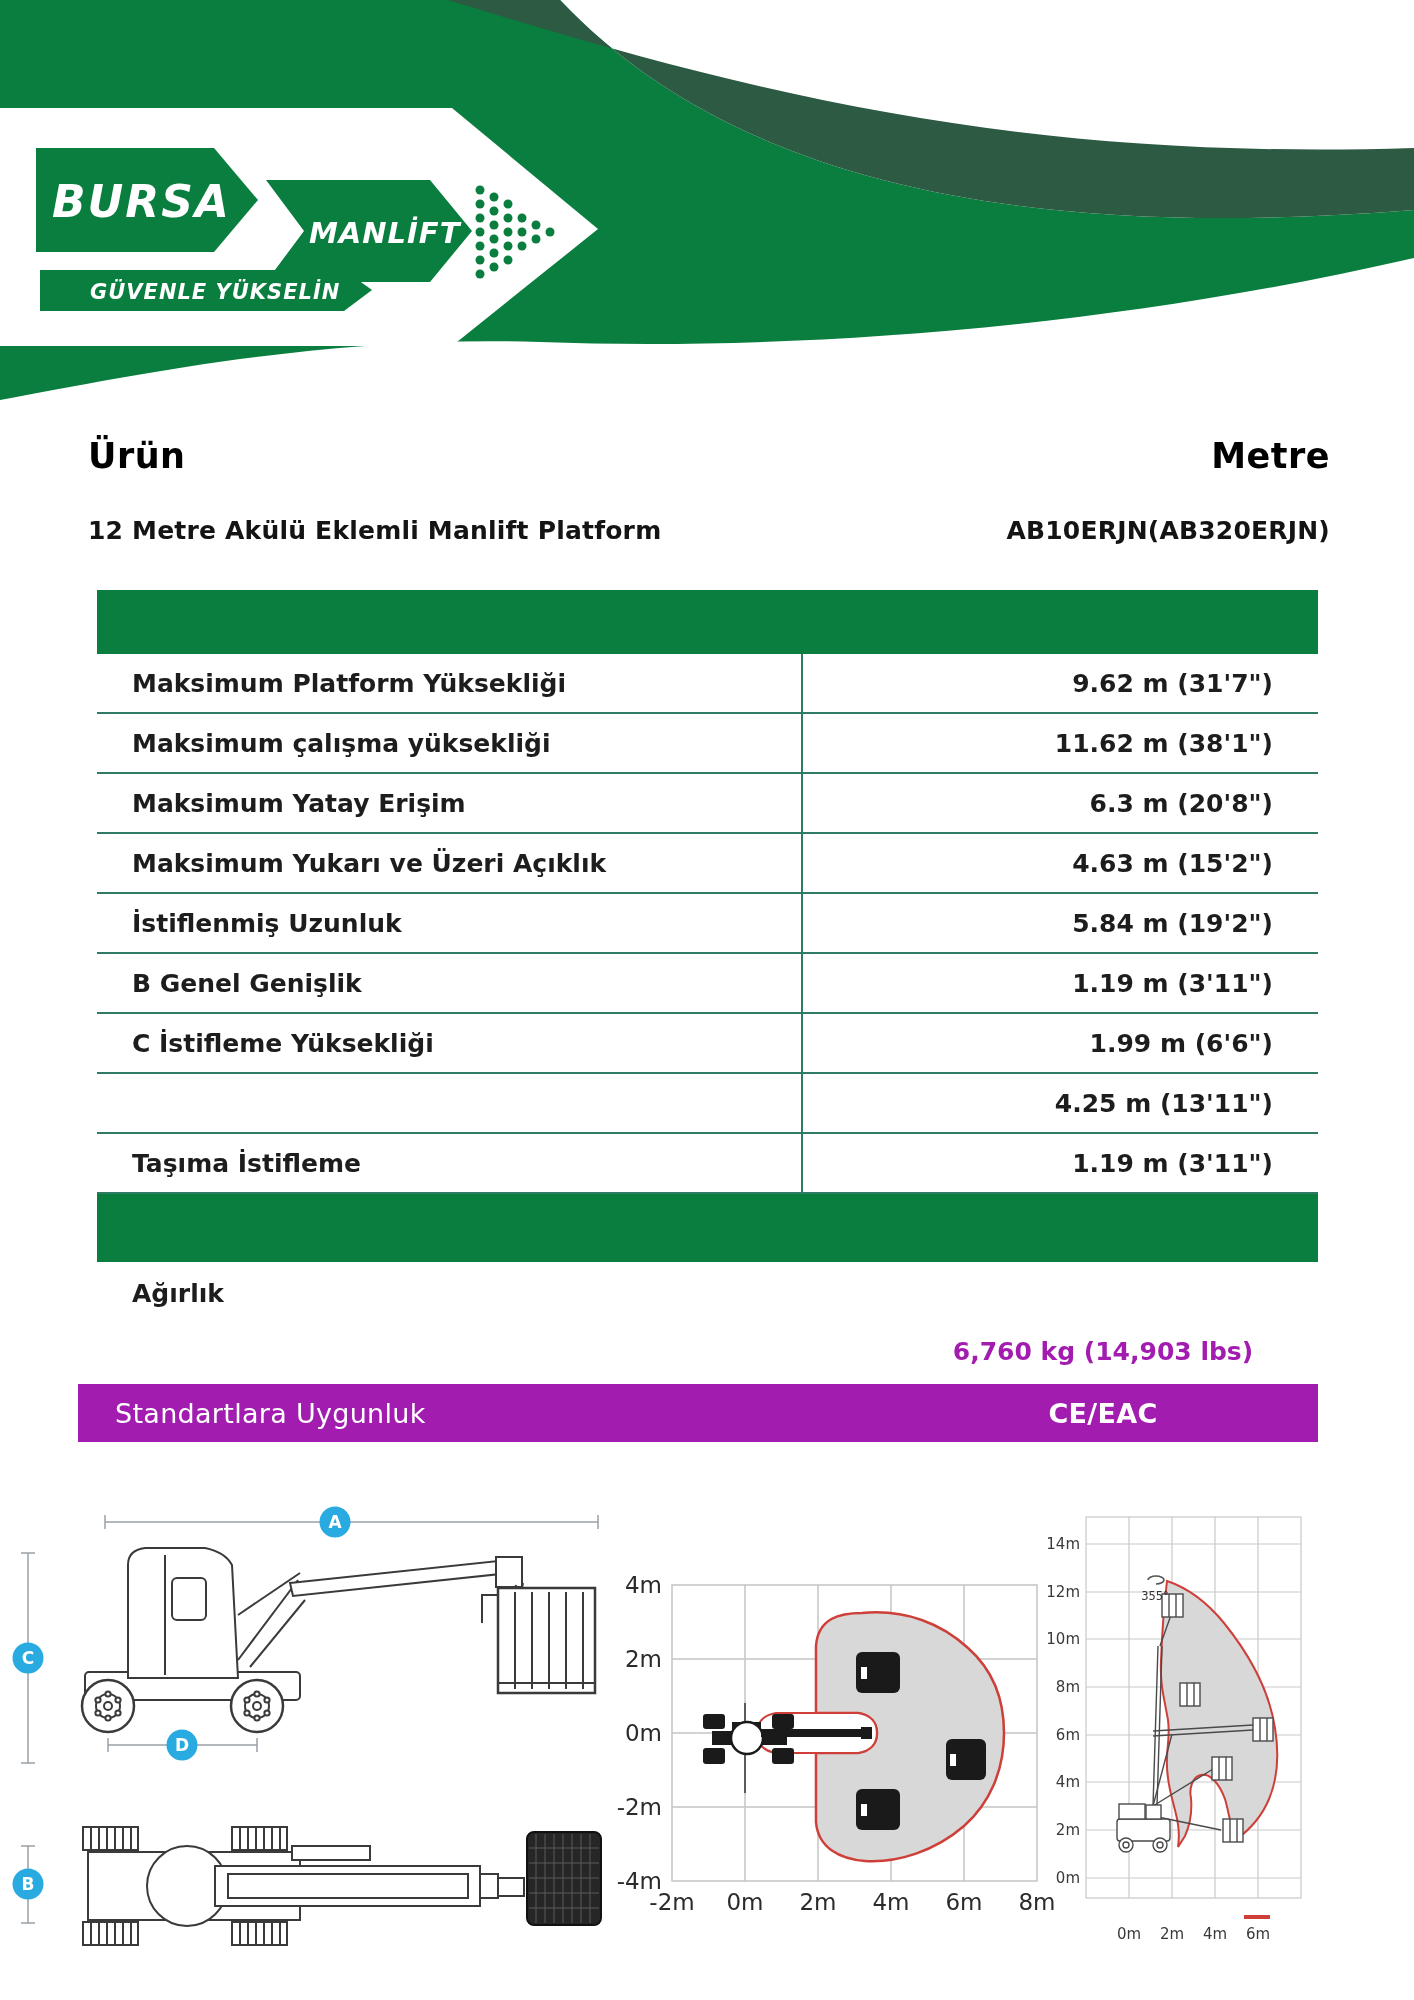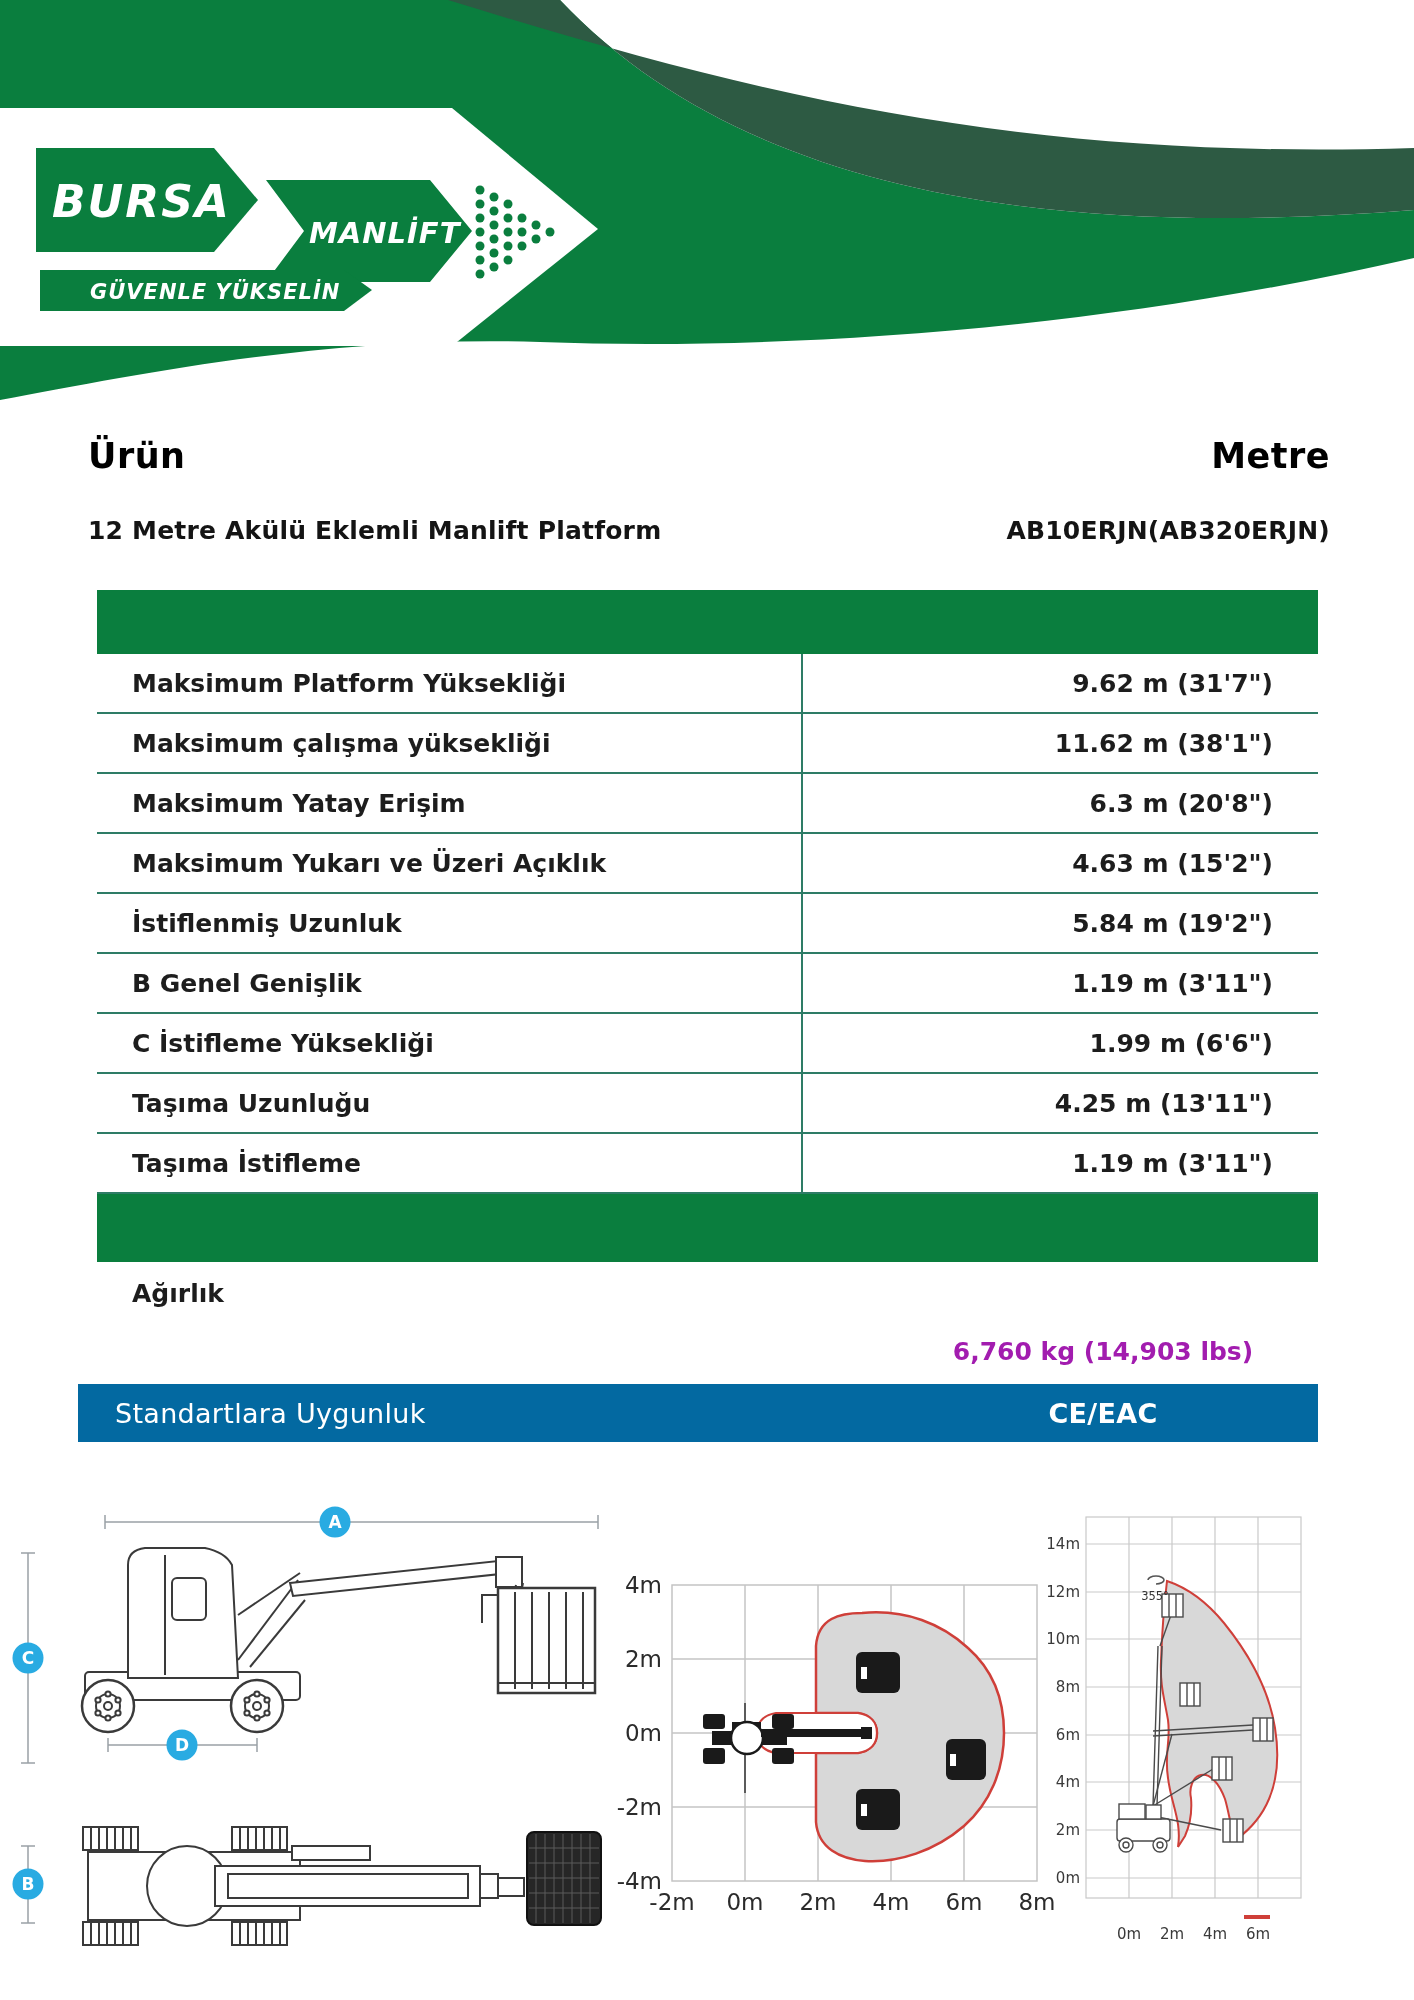--- a/index.html
+++ b/index.html
@@ -18,21 +18,21 @@
   .table-headbar{height:64px;background:#0a7e3e;}
   .spec-rows{position:relative;}
   .spec-row{height:58px;display:flex;align-items:center;border-bottom:2px solid #2e7c66;gap:44px;}
   .spec-row .lbl{width:57.7%;padding-left:35px;box-sizing:border-box;font-size:25px;font-weight:600;}
   .spec-row .val{flex:1;text-align:right;padding-right:45px;font-size:25px;font-weight:600;}
   .col-divider{position:absolute;left:704px;top:0;width:2px;height:100%;background:#2e7c66;}
 
   .weight-bar{height:68px;background:#0a7e3e;position:relative;}
   .weight-row{height:62px;position:relative;display:flex;align-items:center;}
   .weight-row .lbl{padding-left:35px;font-size:25px;font-weight:600;}
-  .gray-bar{position:absolute;left:78px;top:1384px;width:1240px;height:58px;background:#0369a1;display:flex;align-items:center;}
+  .gray-bar{position:absolute;left:78px;top:1384px;width:1240px;height:58px;background:#a21caf;display:flex;align-items:center;}
   .gray-bar .lbl{padding-left:37px;font-size:27px;font-weight:500;color:#ffffff;letter-spacing:.3px;}
   .right-center-box{position:absolute;left:883px;width:440px;text-align:center;}
   .bar-white-text{font-size:27px;font-weight:600;color:#ffffff;letter-spacing:.3px;}
   .weight-value{font-size:25px;font-weight:600;color:#a21caf;}
 
   svg text{font-family:"DejaVu Sans","Liberation Sans",sans-serif;}
 </style>
 </head>
 <body>
 
@@ -113,21 +113,20 @@
     </div>
     <div class="spec-row">
       <div class="lbl">B Genel Genişlik</div>
       <div class="val">1.19 m (3'11")</div>
     </div>
     <div class="spec-row">
       <div class="lbl">C İstifleme Yüksekliği</div>
       <div class="val">1.99 m (6'6")</div>
     </div>
     <div class="spec-row">
-      <div class="lbl">Taşıma Uzunluğu</div>
       <div class="val">4.25 m (13'11")</div>
     </div>
     <div class="spec-row">
       <div class="lbl">Taşıma İstifleme</div>
       <div class="val">1.19 m (3'11")</div>
     </div>
     <div class="col-divider"></div>
   </div>
   <div class="weight-bar"></div>
   <div class="weight-row">

